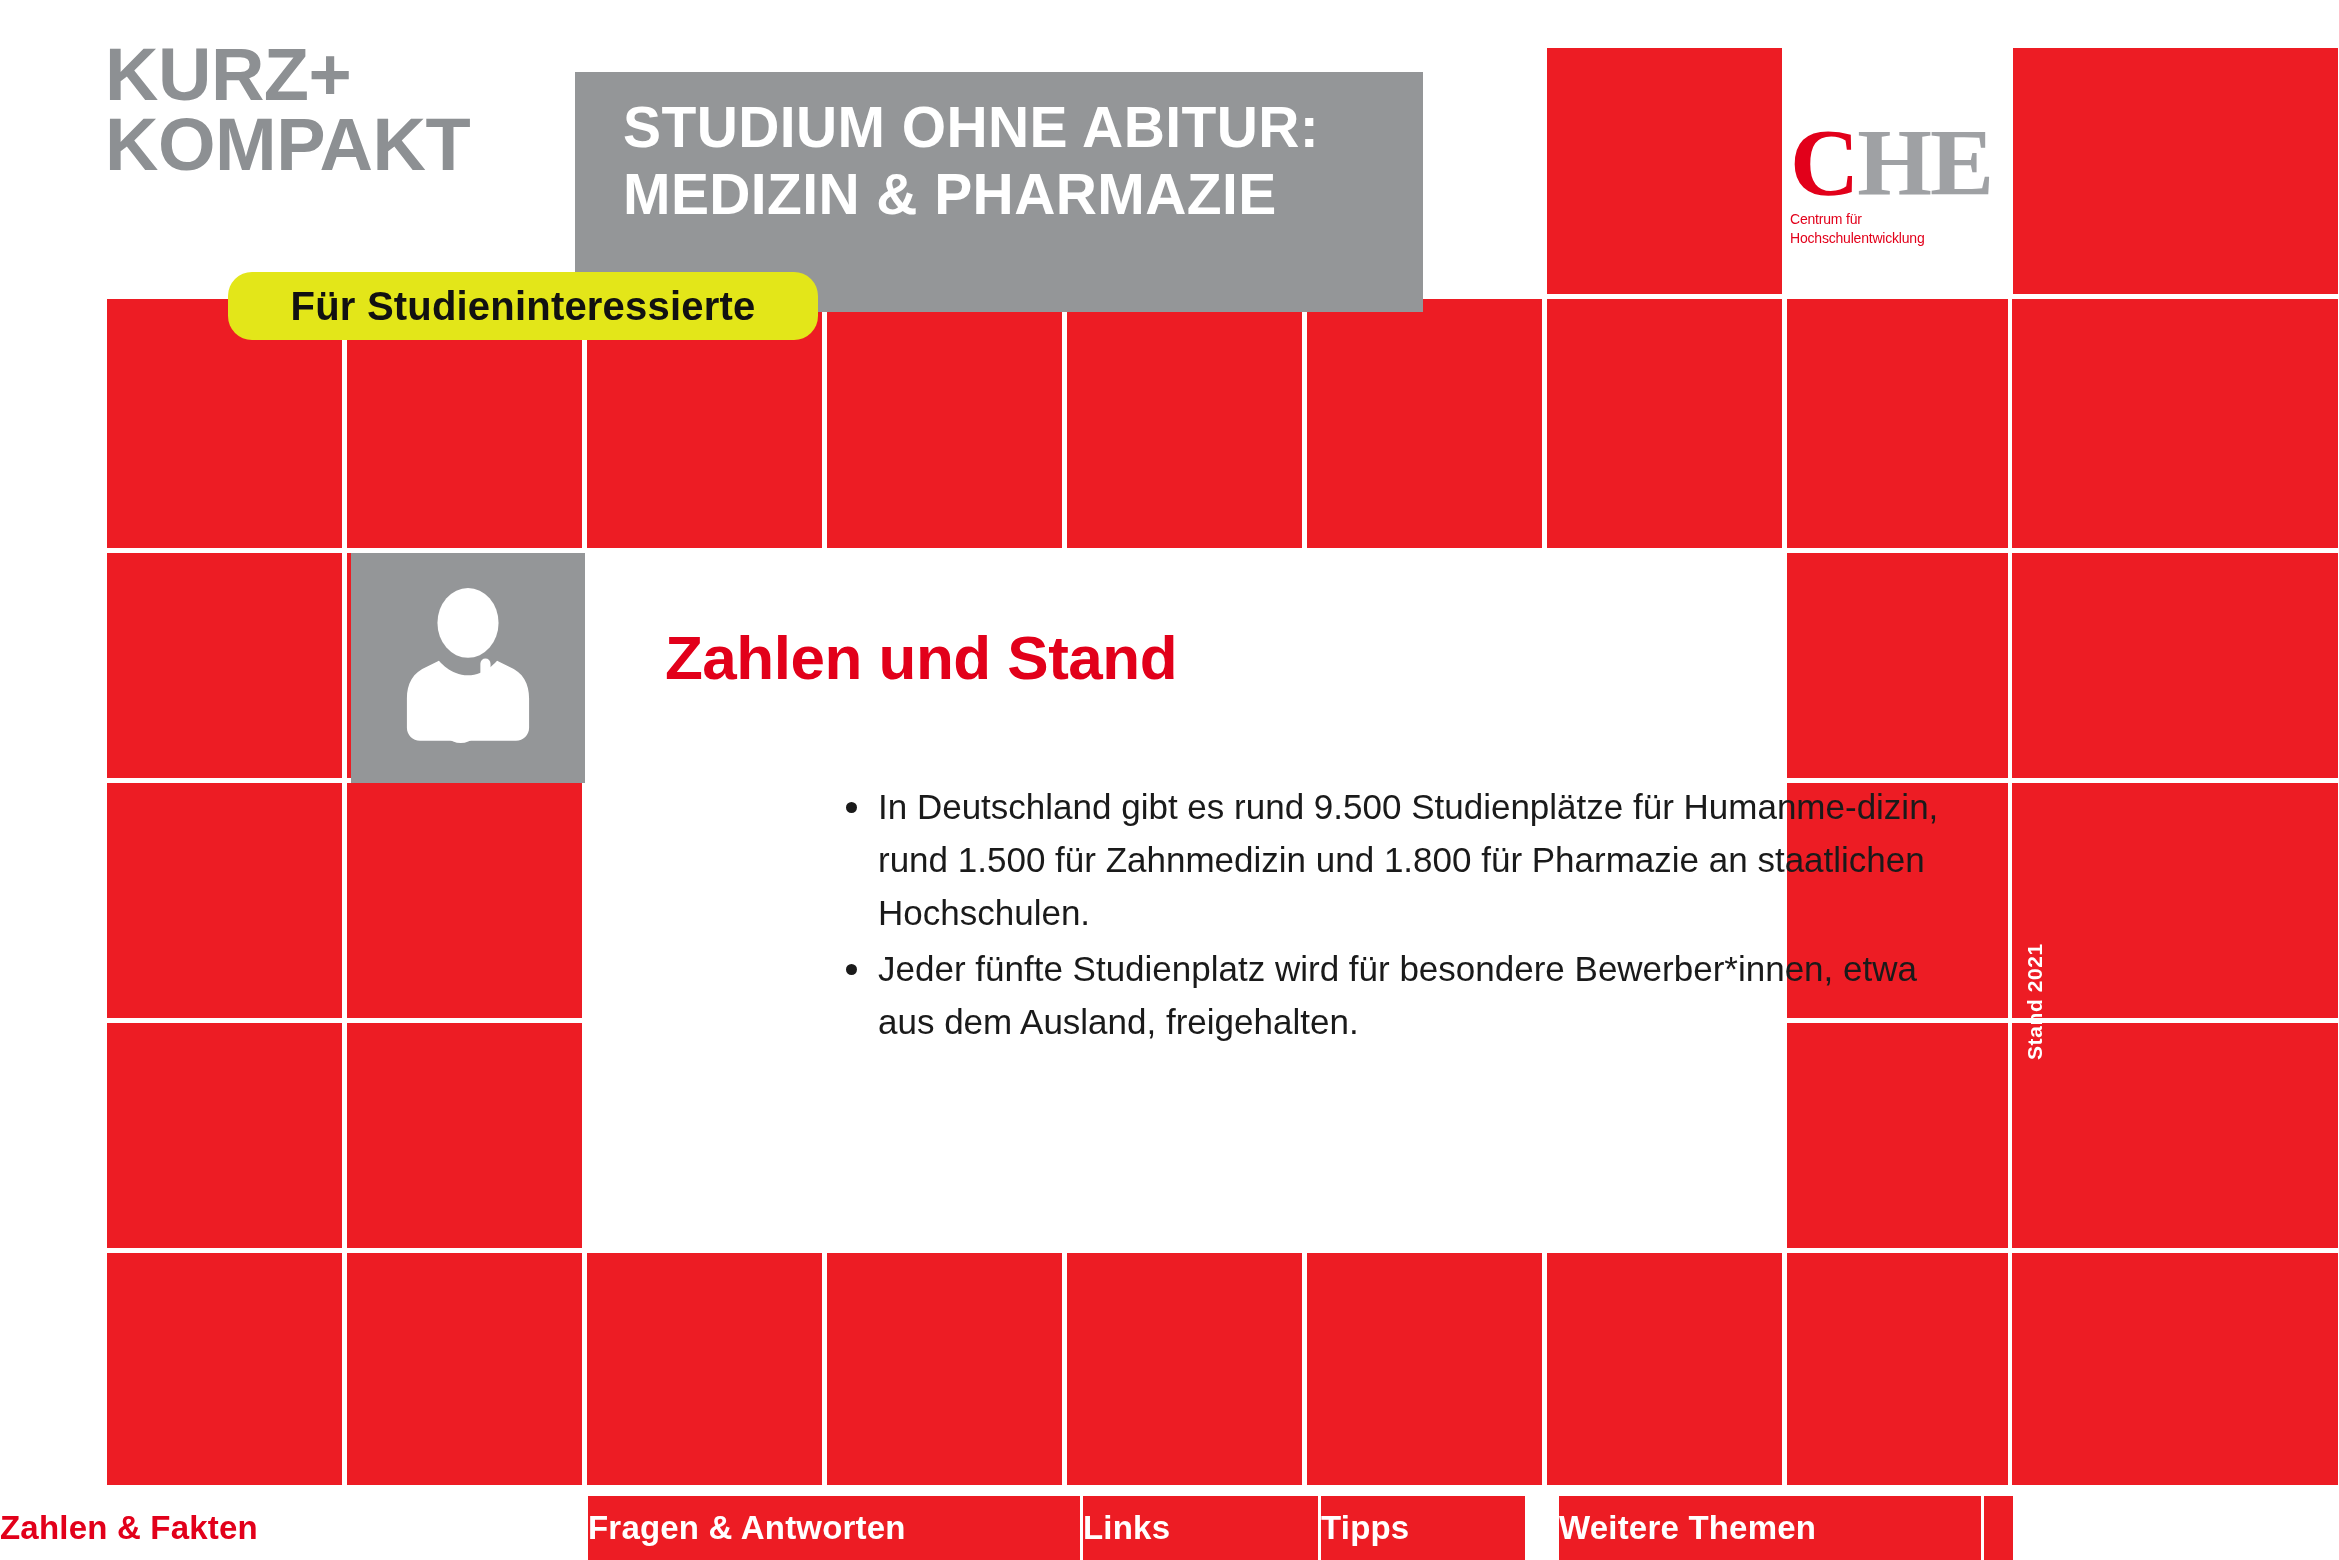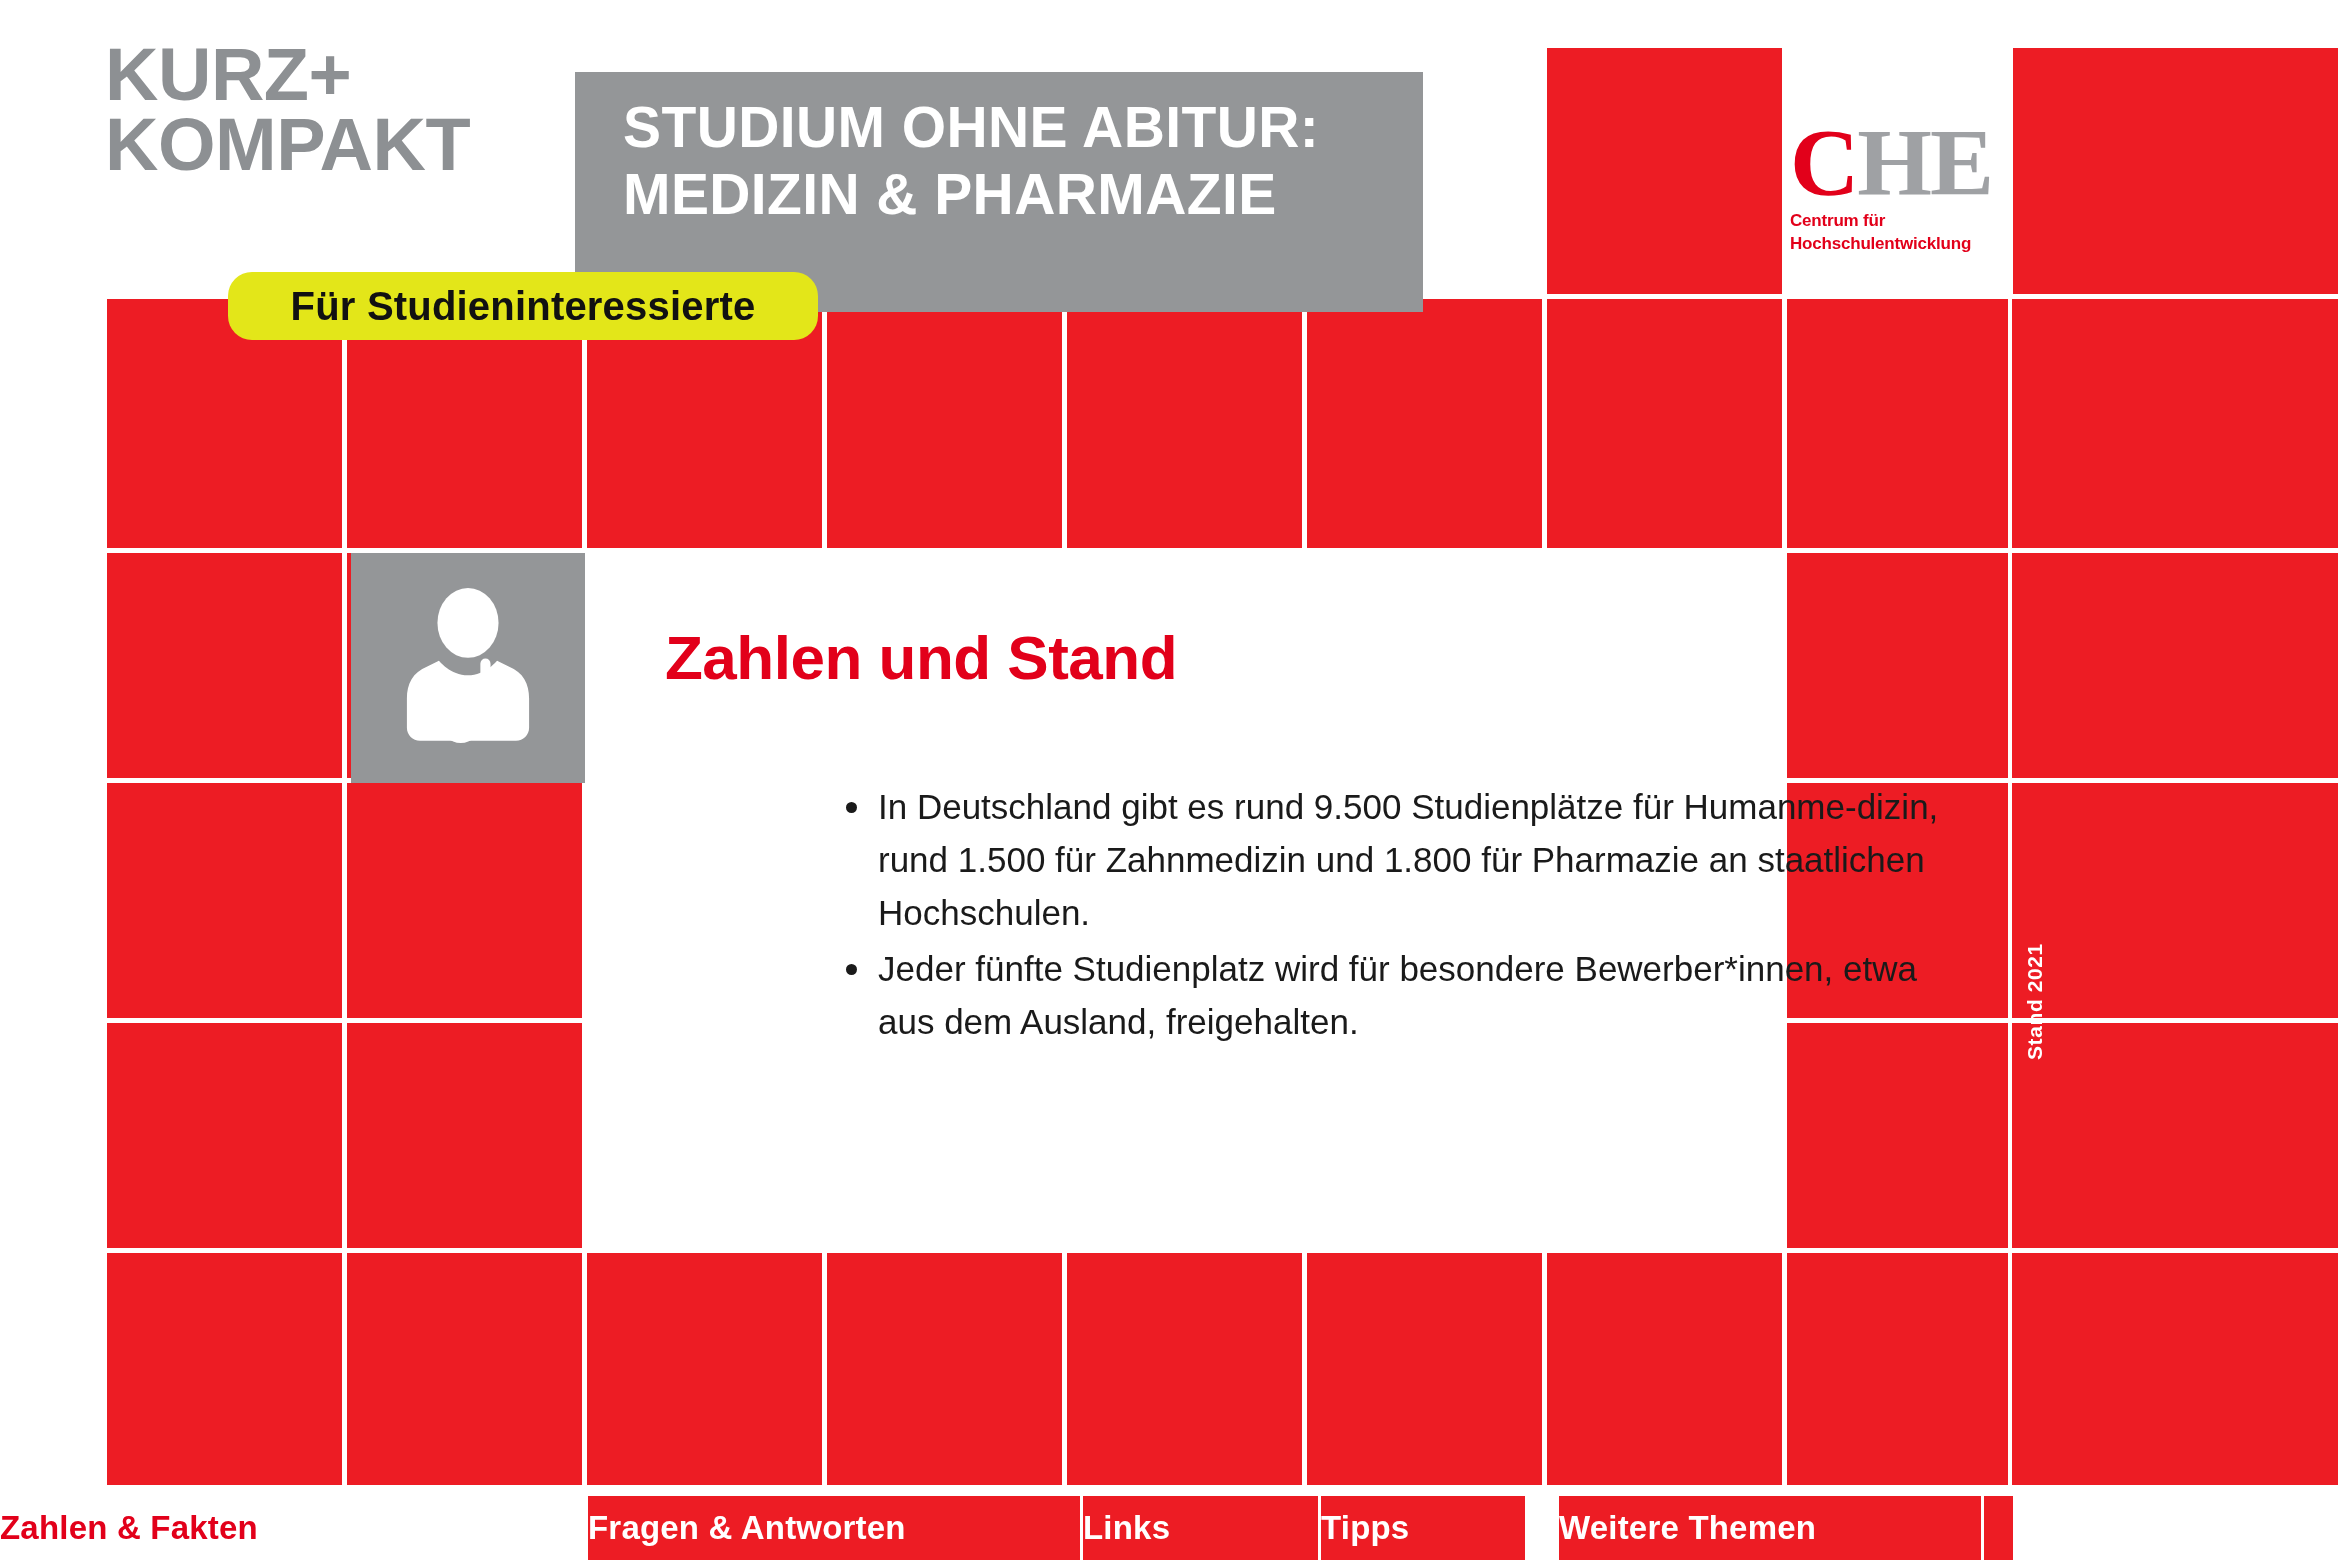--- a/index.html
+++ b/index.html
@@ -46,21 +46,21 @@
 
   
   .logo{position:absolute;left:1790px;top:120px;width:220px;height:160px;}
   .logo .wordmark{
     font-weight:bold;font-size:96px;line-height:0.9;letter-spacing:-2px;
     font-family:Liberation Serif, serif;
   }
   .logo .c{color:#E2001A;}
   .logo .he{color:#9FA1A4;}
   .logo .tag{
-    margin-top:4px;color:#E2001A;font-weight:bold;font-size:17px;
+    margin-top:4px;color:#E2001A;font-weight:normal;font-size:14px;
     line-height:1.32;letter-spacing:-0.2px;
     font-family:"Liberation Sans", sans-serif;
   }
 
   
   .icon-tile{
     position:absolute;left:351px;top:553px;width:234px;height:230px;
     background:#949698;display:flex;align-items:center;justify-content:center;
   }
   .icon-tile svg{width:150px;height:160px;display:block;}

